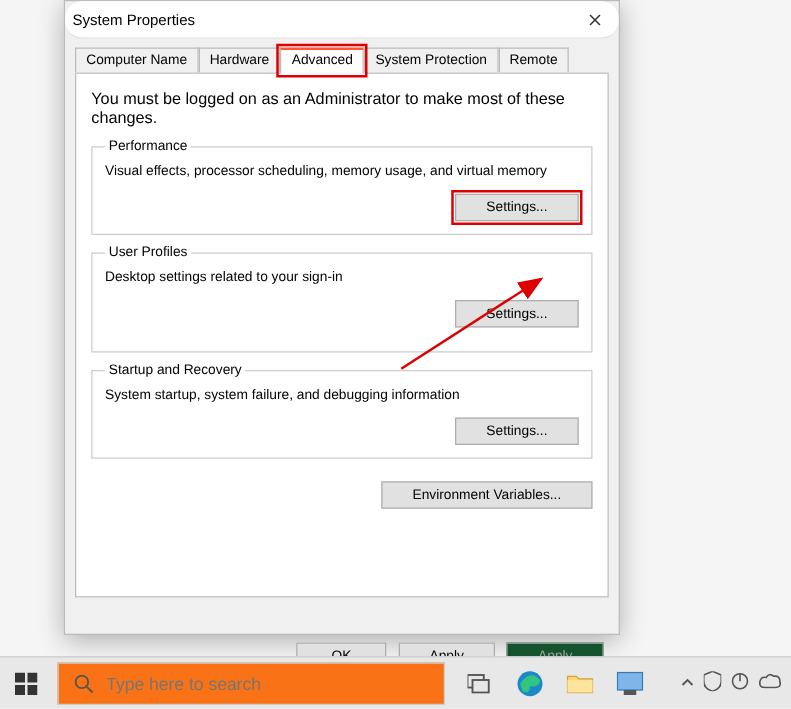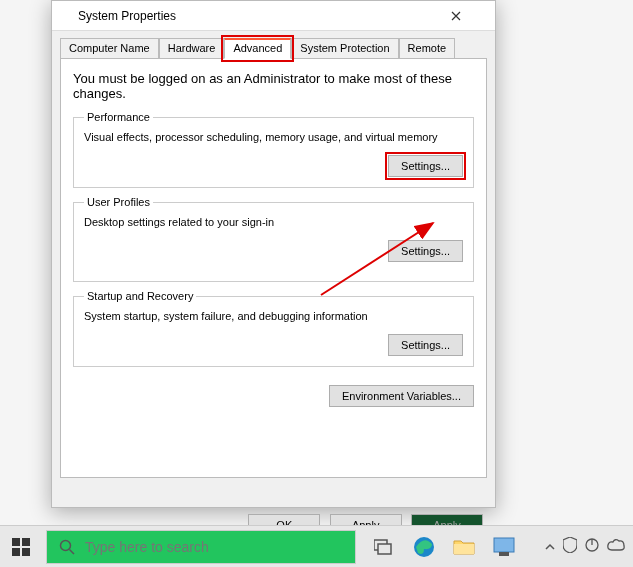--- a/index.html
+++ b/index.html
@@ -21,23 +21,24 @@
       height: 508px;
       background: #f0f0f0;
       border: 1px solid #bbb;
       box-shadow: 0 4px 20px rgba(0,0,0,0.3);
     }
 
     .titlebar {
       display: flex;
       align-items: center;
       height: 30px;
-      padding: 0 24px;
+      padding: 0 4px;
       background: #fff;
       border-bottom: 1px solid #ddd;
+      border-radius: 14px;
     }
     .titlebar .title {
       flex: 1;
       font-size: 12px;
       padding-left: 2px;
     }
     .titlebar .close {
       width: 30px;
       height: 28px;
       display: flex;
@@ -101,21 +102,21 @@
       margin-bottom: 12px;
     }
     fieldset.tall { min-height: 86px; }
 
     .btn-row {
       text-align: right;
     }
     .btn {
       display: inline-block;
       min-width: 72px;
-      padding: 4px 12px;
+      padding: 4px 24px;
       border: 1px solid #adadad;
       background: #e1e1e1;
       font-size: 11px;
       text-align: center;
       cursor: default;
     }
     .btn.highlighted {
       outline: 2px solid #d00;
       outline-offset: 1px;
     }
@@ -180,21 +181,21 @@
       width: 42px;
       height: 42px;
       display: flex;
       align-items: center;
       justify-content: center;
     }
     .search-box {
       width: 310px;
       height: 34px;
       margin-left: 4px;
-      background: #22c55e;
+      background: #f97316;
       border: 1px solid #ccc;
       display: flex;
       align-items: center;
       padding: 0 12px;
       gap: 10px;
     }
     .search-box input {
       border: none;
       outline: none;
       flex: 1;

